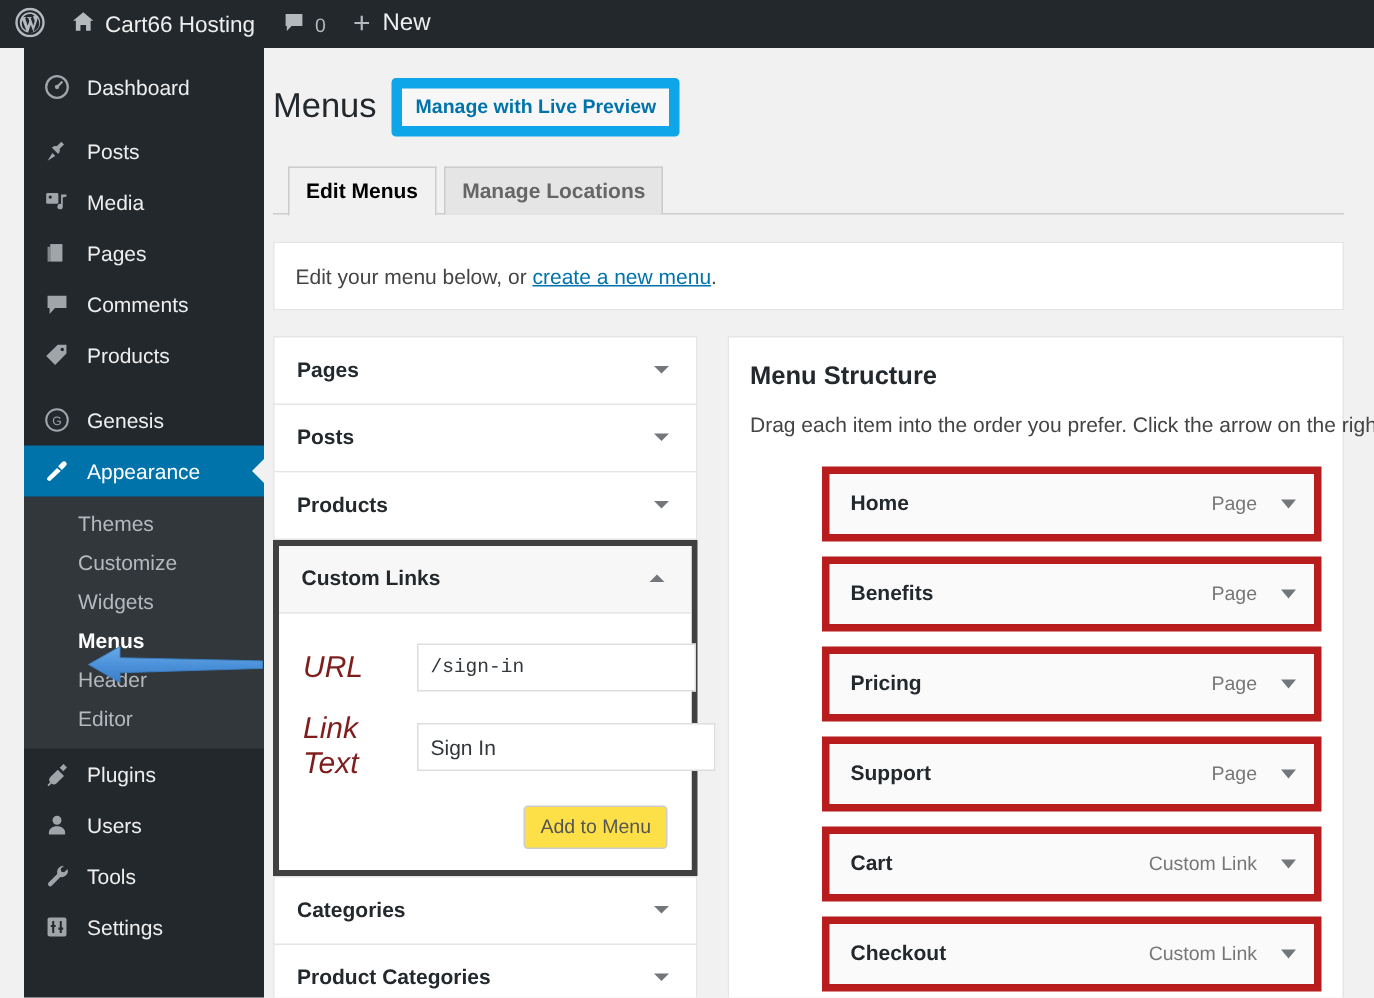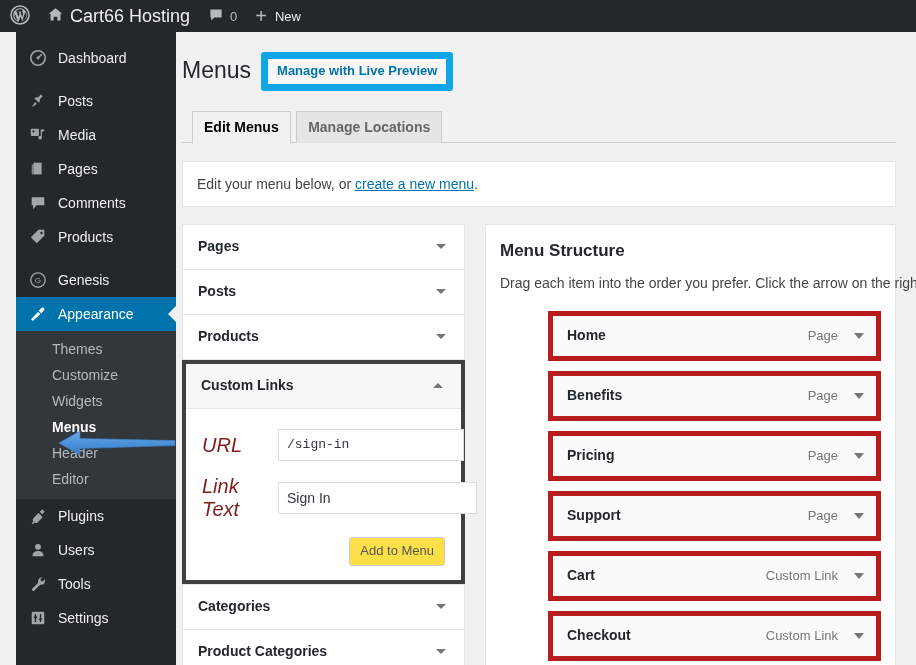--- a/index.html
+++ b/index.html
@@ -21,23 +21,23 @@
     font-size: 13px;
     z-index: 30;
   }
   .ab-item {
     display: flex; align-items: center;
     height: 32px; padding: 0 9px;
     color: #b4b9be; gap: 6px;
     white-space: nowrap;
   }
   .ab-wp-logo { padding-left: 10px; padding-right: 8px; }
-  .ab-site { color: #eee; font-size: 18px; }
+  .ab-site { color: #eee; font-size: 15px; }
   .ab-count { color: #b4b9be; font-size: 13px; }
-  .ab-new { color: #eee; font-size: 13px; }
+  .ab-new { color: #eee; font-size: 16px; }
   .ab-plus {
     font-size: 20px; line-height: 1; color: #b4b9be;
     font-weight: 300; margin-right: 2px;
   }
 
   
   #adminmenu {
     position: absolute; top: 32px; left: 16px;
     width: 160px; height: 633px;
     background: #23282d;

